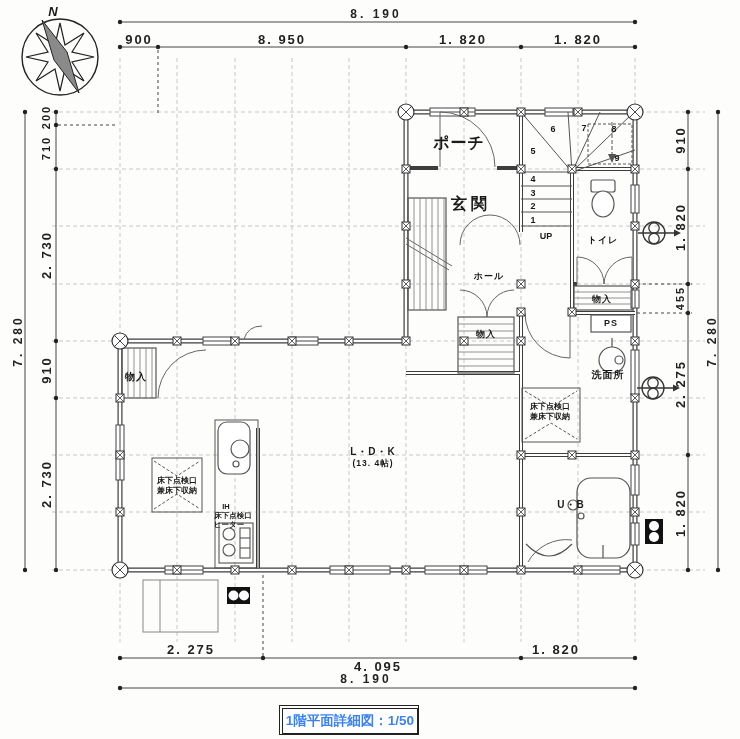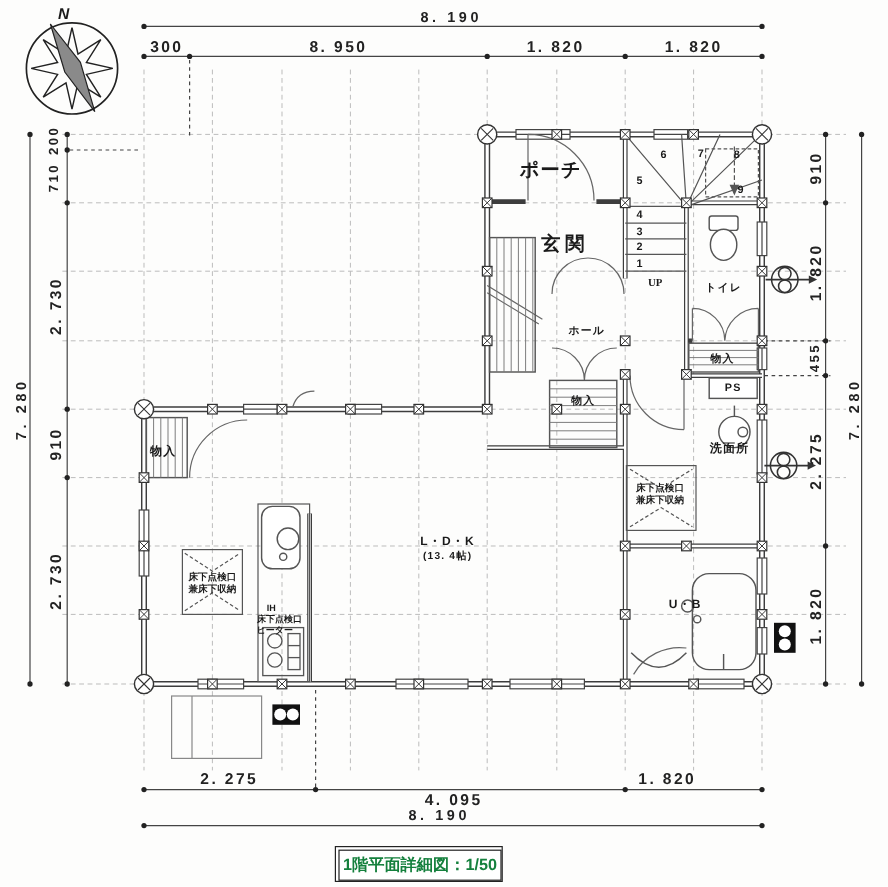--- a/index.html
+++ b/index.html
@@ -12,21 +12,21 @@
   .vdim{transform:translate(-50%,-50%) rotate(-90deg);}
   .room{font-weight:bold;font-size:10px;letter-spacing:1px;}
   .big{font-size:12px;letter-spacing:3px;}
   .small{font-size:8px;font-weight:bold;letter-spacing:0;}
   .tiny{font-size:7.5px;font-weight:bold;letter-spacing:0;}
   .snum{font-size:9px;font-weight:bold;}
   .north{font-size:13px;font-style:italic;font-weight:bold;}
   #titlebox{position:absolute;left:279px;top:705px;width:140px;height:30px;
             border:1.5px solid #222;background:#fff;padding:2px;box-sizing:border-box;}
   #titlebox .inner{width:100%;height:100%;border:1px solid #222;display:flex;
-            align-items:center;justify-content:center;font-size:13.5px;font-weight:bold;color:#15803d;}
+            align-items:center;justify-content:center;font-size:13.5px;font-weight:bold;color:#3b82f6;}
 </style>
 </head>
 <body>
 
 <div id="stage">
 
 <svg width="740" height="739" viewBox="0 0 740 739">
 
   <g id="grid" stroke="#b9b9b9" stroke-width="0.8" stroke-dasharray="4 3">
         <line x1="120" y1="58" x2="120" y2="642"></line>
@@ -418,21 +418,21 @@
   <g>
     <circle cx="60" cy="57" r="38" fill="none" stroke="#222" stroke-width="1.4"></circle>
     <path id="star8" fill="none" stroke="#222" stroke-width="1.2" d="M60.0,23.0 L65.0,45.0 L84.0,33.0 L72.0,52.0 L94.0,57.0 L72.0,62.0 L84.0,81.0 L65.0,69.0 L60.0,91.0 L55.0,69.0 L36.0,81.0 L48.0,62.0 L26.0,57.0 L48.0,52.0 L36.0,33.0 L55.0,45.0 Z"></path>
     <polygon points="42,20 67,52 79,93 54,60" fill="#8a8a8a" stroke="#222" stroke-width="1"></polygon>
   </g>
 </svg>
 
 <span class="lbl north" style="left:53px;top:11px;">N</span>
 
 <span class="lbl dim big" style="left:376px;top:14px;">8. 190</span>
-<span class="lbl dim" style="left:139px;top:39px;">300</span>
+<span class="lbl dim" style="left:139px;top:39px;">900</span>
 <span class="lbl dim" style="left:282px;top:39px;">8. 950</span>
 <span class="lbl dim" style="left:463px;top:39px;">1. 820</span>
 <span class="lbl dim" style="left:578px;top:39px;">1. 820</span>
 
 <span class="lbl dim" style="left:191px;top:649px;">2. 275</span>
 <span class="lbl dim" style="left:378px;top:649px;margin-top:17px;">4. 095</span>
 <span class="lbl dim" style="left:556px;top:649px;">1. 820</span>
 <span class="lbl dim big" style="left:366px;top:679px;">8. 190</span>
 
 <span class="lbl dim vdim" style="left:46px;top:117px;font-size:11px;">200</span>
@@ -462,21 +462,21 @@
 <span class="lbl room" style="left:373px;top:463px;font-size:8.5px;">(13. 4帖)</span>
 <span class="lbl room" style="left:571px;top:505px;">U・B</span>
 <span class="lbl tiny" style="left:226px;top:507px;">IH</span>
 <span class="lbl tiny" style="left:233px;top:516px;">床下点検口</span>
 <span class="lbl tiny" style="left:229px;top:525px;">ヒーター</span>
 <span class="lbl small" style="left:177px;top:481px;">床下点検口</span>
 <span class="lbl small" style="left:177px;top:491px;">兼床下収納</span>
 <span class="lbl small" style="left:550px;top:407px;">床下点検口</span>
 <span class="lbl small" style="left:550px;top:417px;">兼床下収納</span>
 
-<span class="lbl snum" style="left:546px;top:236px;font-family:Liberation Serif, serif;">UP</span>
+<span class="lbl snum" style="left:546px;top:236px;">UP</span>
 <span class="lbl snum" style="left:533px;top:220px;">1</span>
 <span class="lbl snum" style="left:533px;top:206px;">2</span>
 <span class="lbl snum" style="left:533px;top:193px;">3</span>
 <span class="lbl snum" style="left:533px;top:179px;">4</span>
 <span class="lbl snum" style="left:533px;top:151px;">5</span>
 <span class="lbl snum" style="left:553px;top:129px;">6</span>
 <span class="lbl snum" style="left:584px;top:128px;">7</span>
 <span class="lbl snum" style="left:614px;top:129px;">8</span>
 <span class="lbl snum" style="left:617px;top:158px;">9</span>
 

